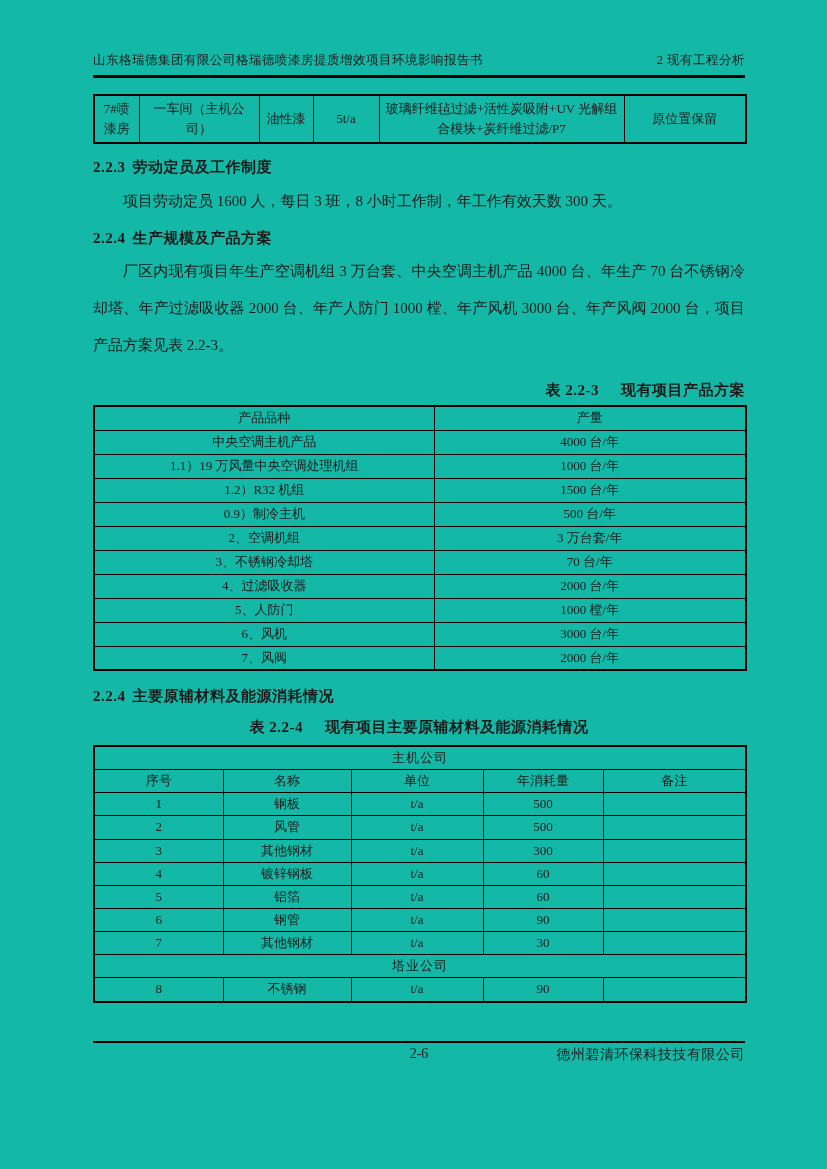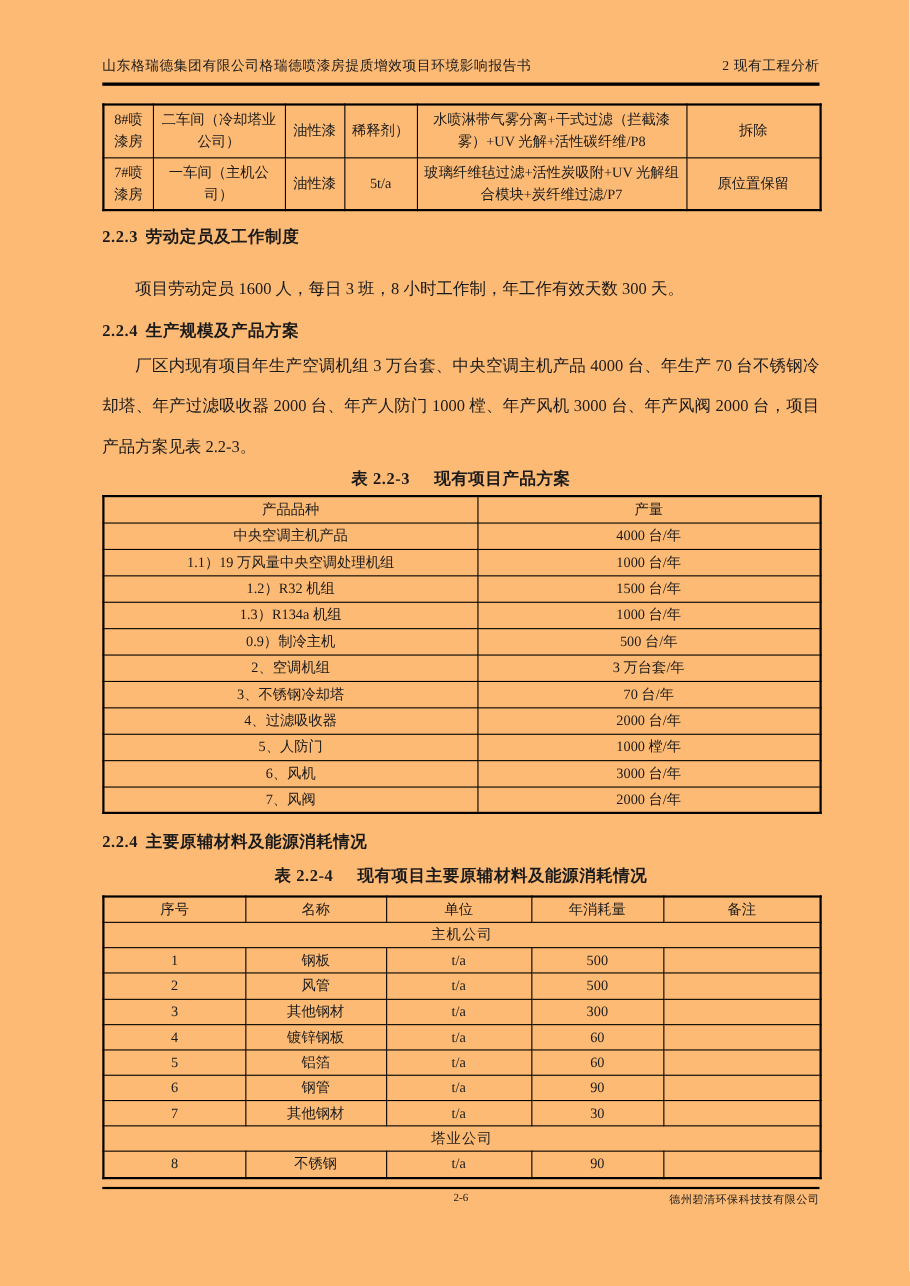--- a/index.html
+++ b/index.html
@@ -2,21 +2,21 @@
 <html><head>
 <meta charset="utf-8">
 <style>
   * { margin: 0; padding: 0; box-sizing: border-box; }
   html, body { background: #ffffff; }
   body { font-family: "Liberation Serif", serif; color: #1a1a1a; }
   .page {
     position: relative;
     width: 827px;
     height: 1169px;
-    background: #fdba74;
+    background: #14b8a6;
     overflow: hidden;
   }
   .content {
     position: absolute;
     left: 93px;
     top: 0;
     width: 652px;
   }
   
   .doc-header {
@@ -56,48 +56,48 @@
   .h-labor { margin-top: 14px; }
   .h-production { margin-top: 16px; }
   .h-materials { margin-top: 16px; }
   h3 .sec-num { font-family: "Liberation Serif", serif; margin-right: 7px; }
   
   .para {
     font-size: 15px;
     text-align: justify;
     text-indent: 2em;
   }
-  .p-labor { margin-top: 27px; line-height: 23px; }
+  .p-labor { margin-top: 13px; line-height: 23px; }
   .p-production { margin-top: 5px; line-height: 37px; }
   
   .tbl-caption {
     font-family: "Liberation Sans", sans-serif;
     font-size: 15px;
     font-weight: bold;
     text-align: center;
     letter-spacing: 0.5px;
   }
-  .cap-products { margin-top: 0; }
+  .cap-products { margin-top: 17px; text-align: right; }
   .cap-materials { margin-top: 12px; }
   .tbl-caption .cap-num { font-family: "Liberation Serif", serif; margin-right: 22px; font-weight: bold; }
   
   .products-table { margin-top: 5px; }
   .products-table td { height: 24px; }
   
   .materials-table { margin-top: 8px; }
   .materials-table td { height: 23px; }
   .materials-table .group-cell { letter-spacing: 1px; }
   
   .doc-footer {
     position: absolute;
     left: 93px;
-    top: 1079px;
+    top: 1041px;
     width: 652px;
     border-top: 2px solid #000;
-    font-size: 10px;
+    font-size: 14px;
     text-decoration: underline;
   }
   .footer-line {
     position: relative;
     margin-top: 3px;
     height: 16px;
   }
   .footer-page {
     position: absolute;
     left: 0; right: 0;
@@ -124,28 +124,20 @@
       <colgroup>
         <col style="width:45px">
           <col style="width:120px">
           <col style="width:54px">
         <col style="width:66px">
           <col style="width:245px">
           <col style="width:122px">
       </colgroup>
       <tbody>
         <tr>
-          <td>8#喷漆房</td>
-          <td>二车间（冷却塔业公司）</td>
-          <td>油性漆</td>
-          <td>稀释剂）</td>
-          <td>水喷淋带气雾分离+干式过滤（拦截漆雾）+UV 光解+活性碳纤维/P8</td>
-          <td>拆除</td>
-        </tr>
-        <tr>
           <td>7#喷漆房</td>
           <td>一车间（主机公司）</td>
           <td>油性漆</td>
           <td>5t/a</td>
           <td>玻璃纤维毡过滤+活性炭吸附+UV 光解组合模块+炭纤维过滤/P7</td>
           <td>原位置保留</td>
         </tr>
       </tbody>
     </table>
 
@@ -177,24 +169,20 @@
             <td>中央空调主机产品</td>
             <td>4000 台/年</td>
           </tr>
         <tr>
             <td>1.1）19 万风量中央空调处理机组</td>
             <td>1000 台/年</td>
           </tr>
         <tr>
             <td>1.2）R32 机组</td>
             <td>1500 台/年</td>
-          </tr>
-        <tr>
-            <td>1.3）R134a 机组</td>
-            <td>1000 台/年</td>
           </tr>
         <tr>
             <td>0.9）制冷主机</td>
             <td>500 台/年</td>
           </tr>
         <tr>
             <td>2、空调机组</td>
             <td>3 万台套/年</td>
           </tr>
         <tr>
@@ -231,28 +219,28 @@
     <table class="materials-table">
       <colgroup>
         <col style="width:129px">
           <col style="width:128px">
           <col style="width:132px">
         <col style="width:120px">
           <col style="width:143px">
       </colgroup>
       <tbody>
         <tr>
+          <td colspan="5" class="group-cell">主机公司</td>
+        </tr>
+        <tr>
           <td>序号</td>
           <td>名称</td>
           <td>单位</td>
           <td>年消耗量</td>
           <td>备注</td>
-        </tr>
-        <tr>
-          <td colspan="5" class="group-cell">主机公司</td>
         </tr>
         <tr>
           <td>1</td>
           <td>钢板</td>
           <td>t/a</td>
           <td>500</td>
           <td></td>
         </tr>
         <tr>
           <td>2</td>

